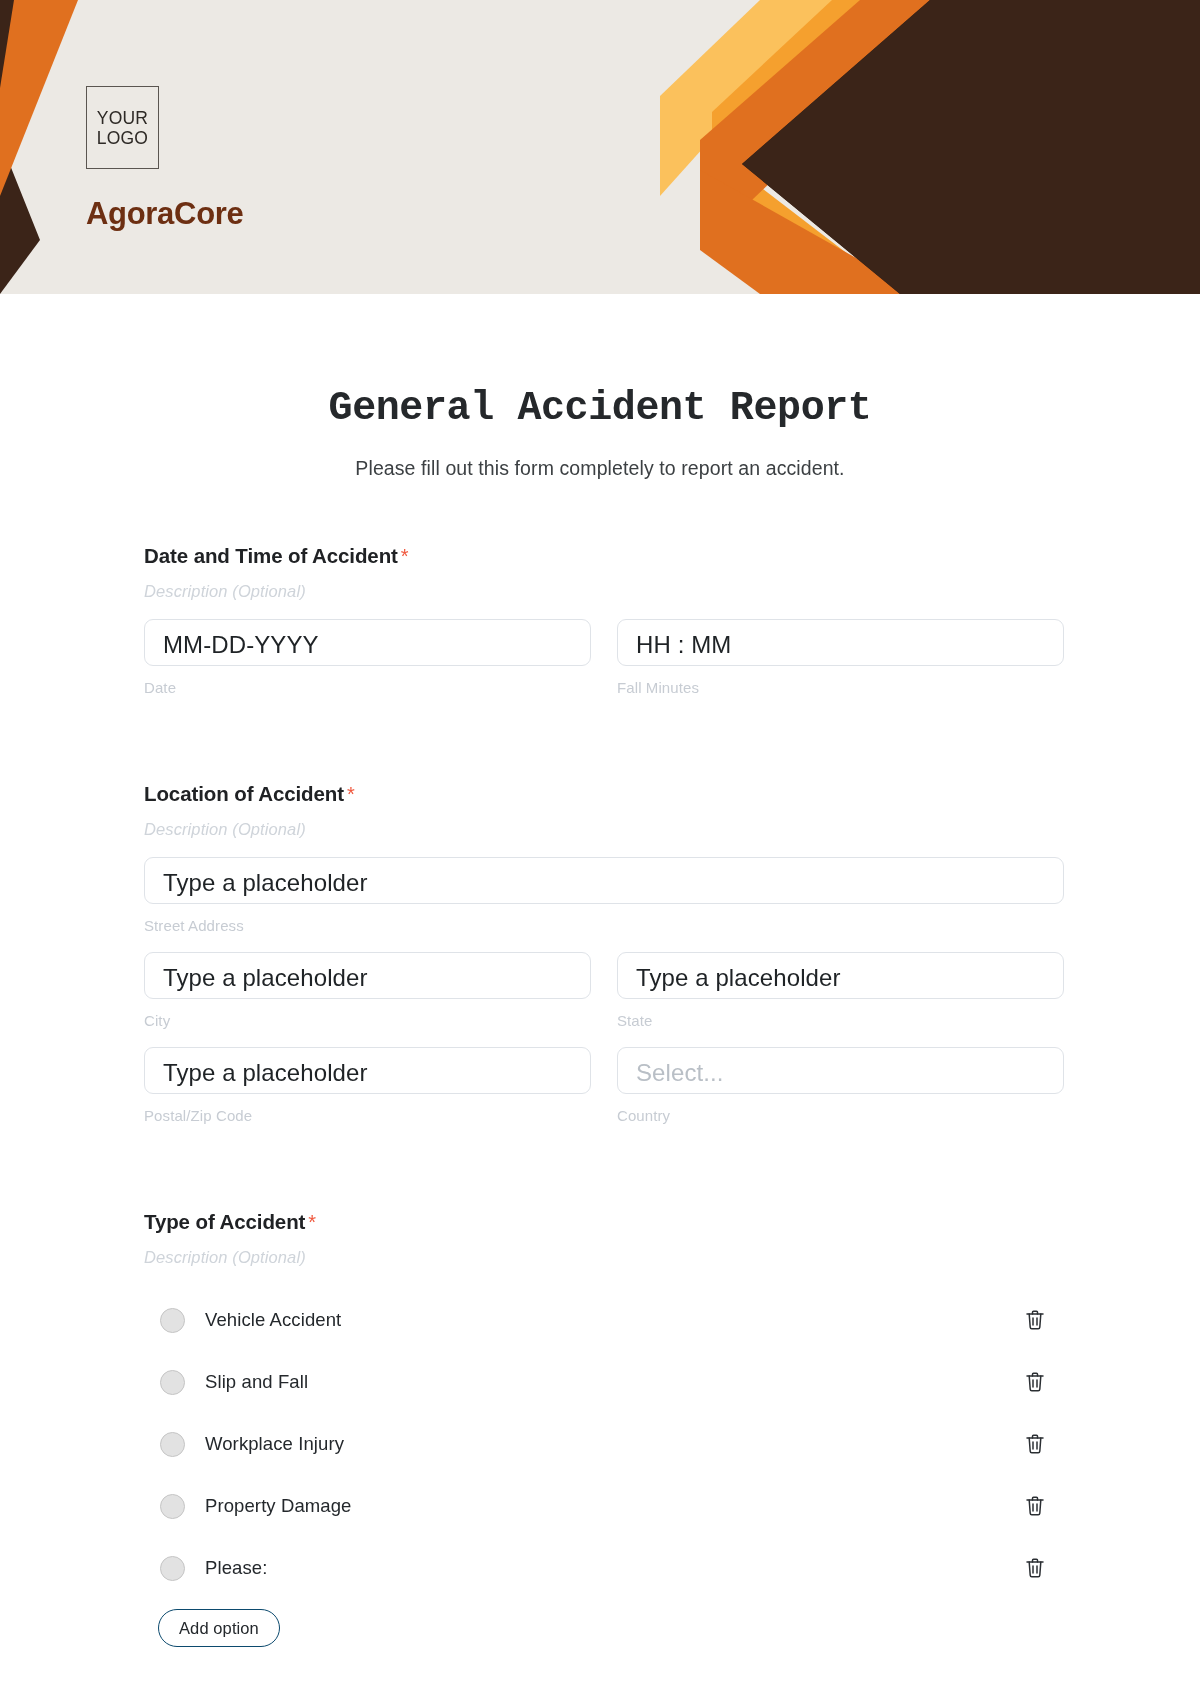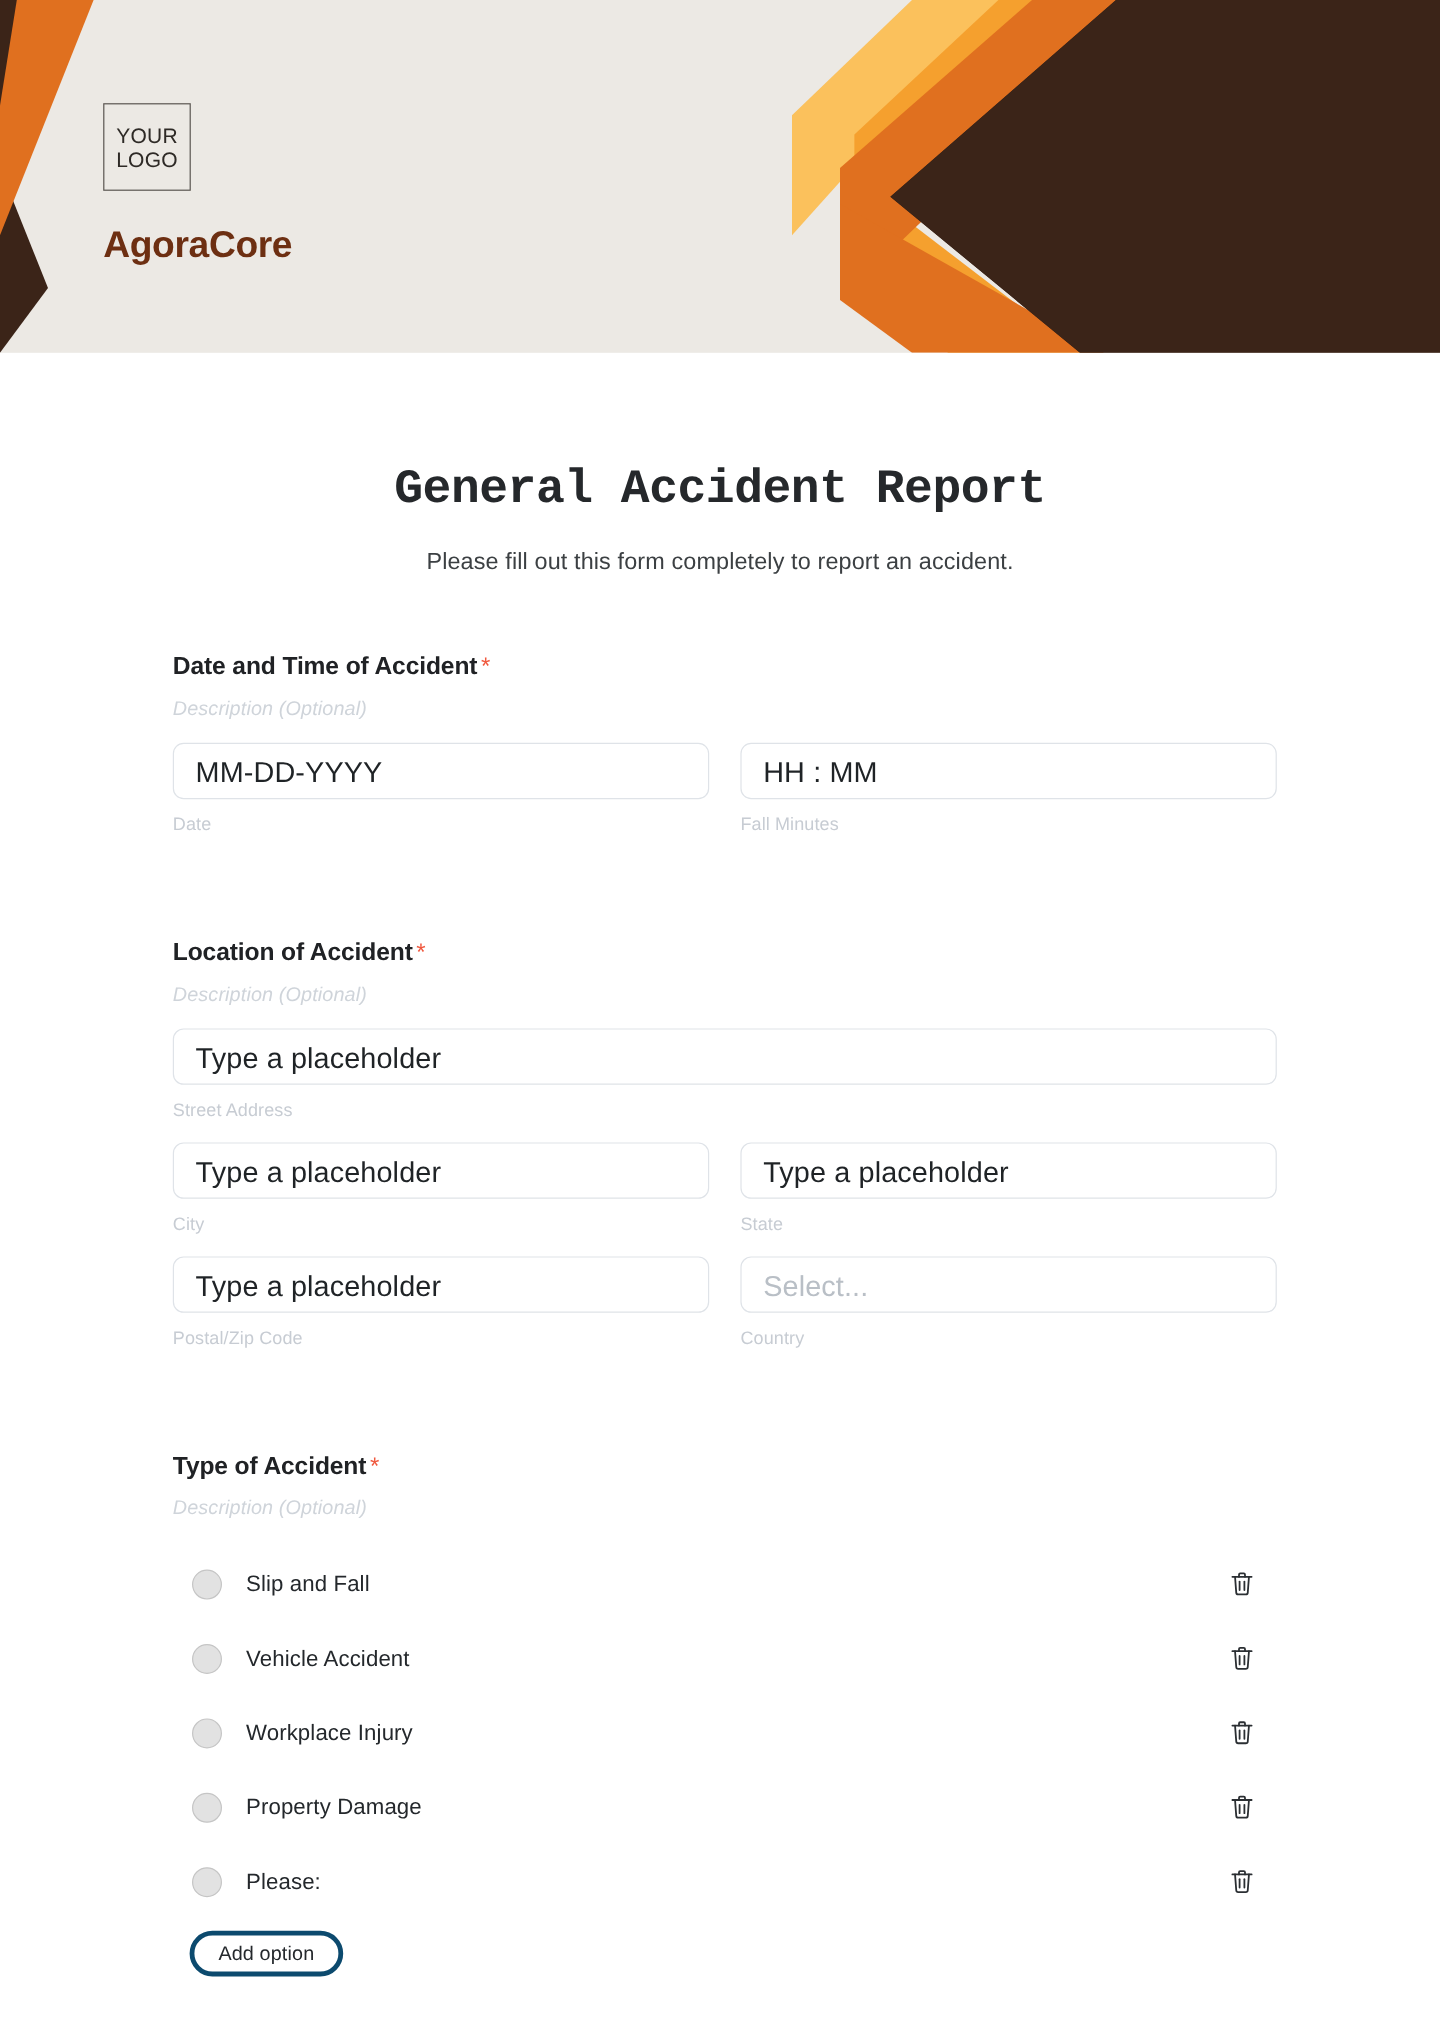--- a/index.html
+++ b/index.html
@@ -39,21 +39,21 @@
 
   .logo-block {
     position: absolute;
     left: 86px;
     top: 86px;
     z-index: 5;
   }
 
   .logo-box {
     width: 73px;
-    height: 73px;
+    height: 83px;
     border: 1.6px solid #5a5550;
     display: flex;
     flex-direction: column;
     align-items: center;
     justify-content: center;
     background: transparent;
   }
 
   .logo-box span {
     font-family: "Liberation Sans", sans-serif;
@@ -225,21 +225,21 @@
   }
 
   .add-option {
     margin-top: 10px;
     margin-left: 14px;
     display: inline-flex;
     align-items: center;
     justify-content: center;
     height: 38px;
     padding: 0 20px;
-    border: 4px solid #0c4a6e;
+    border: 1px solid #0c4a6e;
     border-radius: 19px;
     background: #ffffff;
     font-size: 16.5px;
     color: #24282c;
     letter-spacing: 0.1px;
   }
 </style>
 </head>
 <body>
 
@@ -351,51 +351,51 @@
         </div>
       </div>
 
       <div class="section section-gap">
         <div class="q-label">
           <span>Type of Accident</span><span class="req">*</span>
         </div>
         <div class="q-desc">Description (Optional)</div>
 
         <div class="options">
+
+          <div class="option-row">
+            <span class="radio"></span>
+            <span class="option-label">Vehicle Accident</span>
+            <span class="trash">
+              <svg viewBox="0 0 22 24" width="22" height="24" fill="none" stroke="#2b2f33" stroke-width="1.5" stroke-linecap="round" stroke-linejoin="round">
+                <path d="M3 6 h16"></path>
+                <path d="M8.5 6 V4.2 a1 1 0 0 1 1 -1 h3 a1 1 0 0 1 1 1 V6"></path>
+                <path d="M5.2 6 l1 13.2 a1.6 1.6 0 0 0 1.6 1.5 h6.4 a1.6 1.6 0 0 0 1.6 -1.5 L16.8 6"></path>
+                <path d="M9 10 v7"></path>
+                <path d="M13 10 v7"></path>
+              </svg>
+            </span>
+          </div>
 
           <div class="option-row">
             <span class="radio"></span>
             <span class="option-label">Slip and Fall</span>
             <span class="trash">
               <svg viewBox="0 0 22 24" width="22" height="24" fill="none" stroke="#2b2f33" stroke-width="1.5" stroke-linecap="round" stroke-linejoin="round">
                 <path d="M3 6 h16"></path>
                 <path d="M8.5 6 V4.2 a1 1 0 0 1 1 -1 h3 a1 1 0 0 1 1 1 V6"></path>
                 <path d="M5.2 6 l1 13.2 a1.6 1.6 0 0 0 1.6 1.5 h6.4 a1.6 1.6 0 0 0 1.6 -1.5 L16.8 6"></path>
                 <path d="M9 10 v7"></path>
                 <path d="M13 10 v7"></path>
               </svg>
             </span>
           </div>
 
           <div class="option-row">
             <span class="radio"></span>
-            <span class="option-label">Vehicle Accident</span>
-            <span class="trash">
-              <svg viewBox="0 0 22 24" width="22" height="24" fill="none" stroke="#2b2f33" stroke-width="1.5" stroke-linecap="round" stroke-linejoin="round">
-                <path d="M3 6 h16"></path>
-                <path d="M8.5 6 V4.2 a1 1 0 0 1 1 -1 h3 a1 1 0 0 1 1 1 V6"></path>
-                <path d="M5.2 6 l1 13.2 a1.6 1.6 0 0 0 1.6 1.5 h6.4 a1.6 1.6 0 0 0 1.6 -1.5 L16.8 6"></path>
-                <path d="M9 10 v7"></path>
-                <path d="M13 10 v7"></path>
-              </svg>
-            </span>
-          </div>
-
-          <div class="option-row">
-            <span class="radio"></span>
             <span class="option-label">Workplace Injury</span>
             <span class="trash">
               <svg viewBox="0 0 22 24" width="22" height="24" fill="none" stroke="#2b2f33" stroke-width="1.5" stroke-linecap="round" stroke-linejoin="round">
                 <path d="M3 6 h16"></path>
                 <path d="M8.5 6 V4.2 a1 1 0 0 1 1 -1 h3 a1 1 0 0 1 1 1 V6"></path>
                 <path d="M5.2 6 l1 13.2 a1.6 1.6 0 0 0 1.6 1.5 h6.4 a1.6 1.6 0 0 0 1.6 -1.5 L16.8 6"></path>
                 <path d="M9 10 v7"></path>
                 <path d="M13 10 v7"></path>
               </svg>
             </span>

